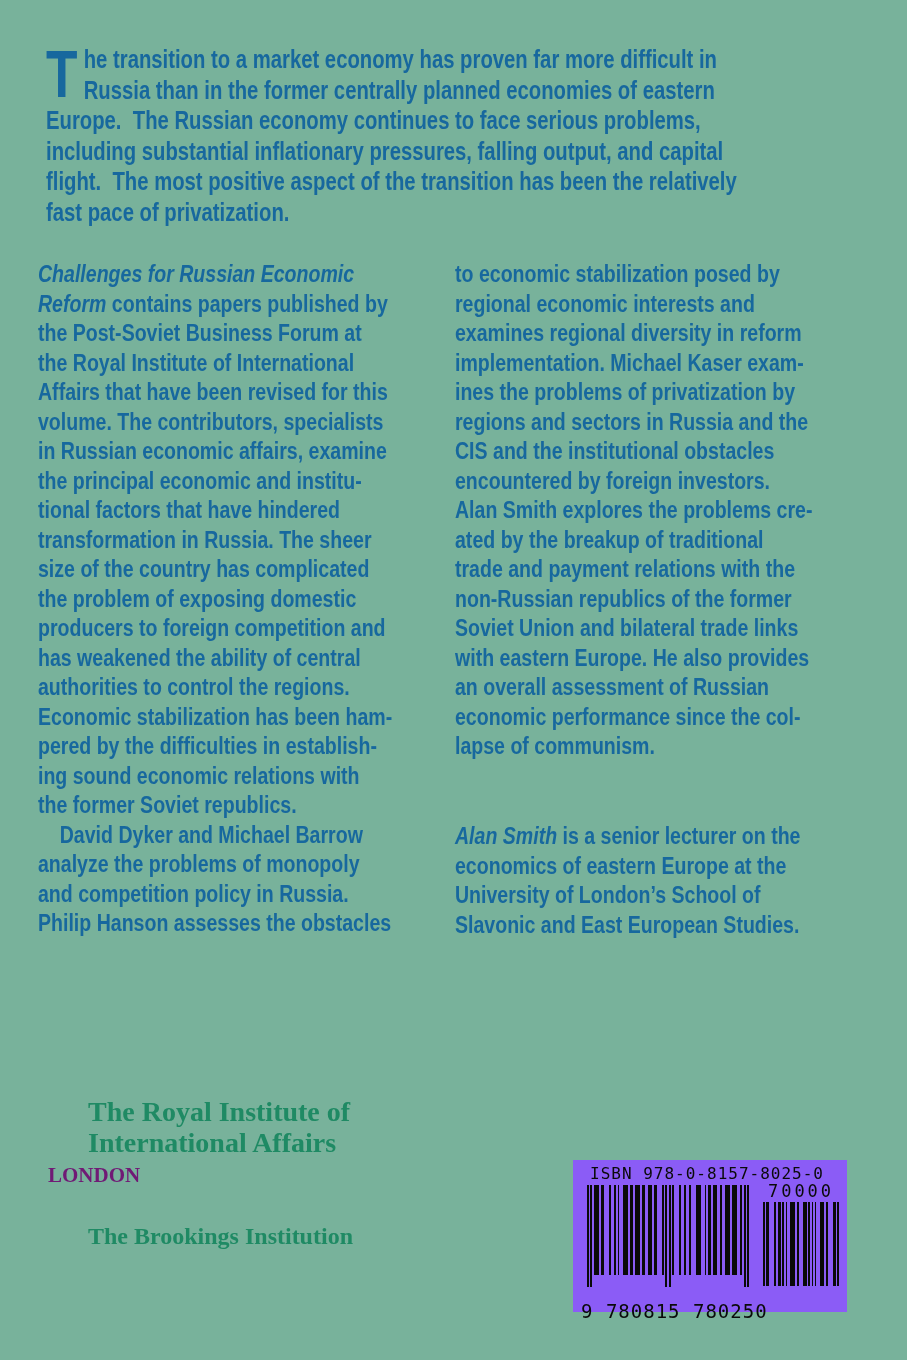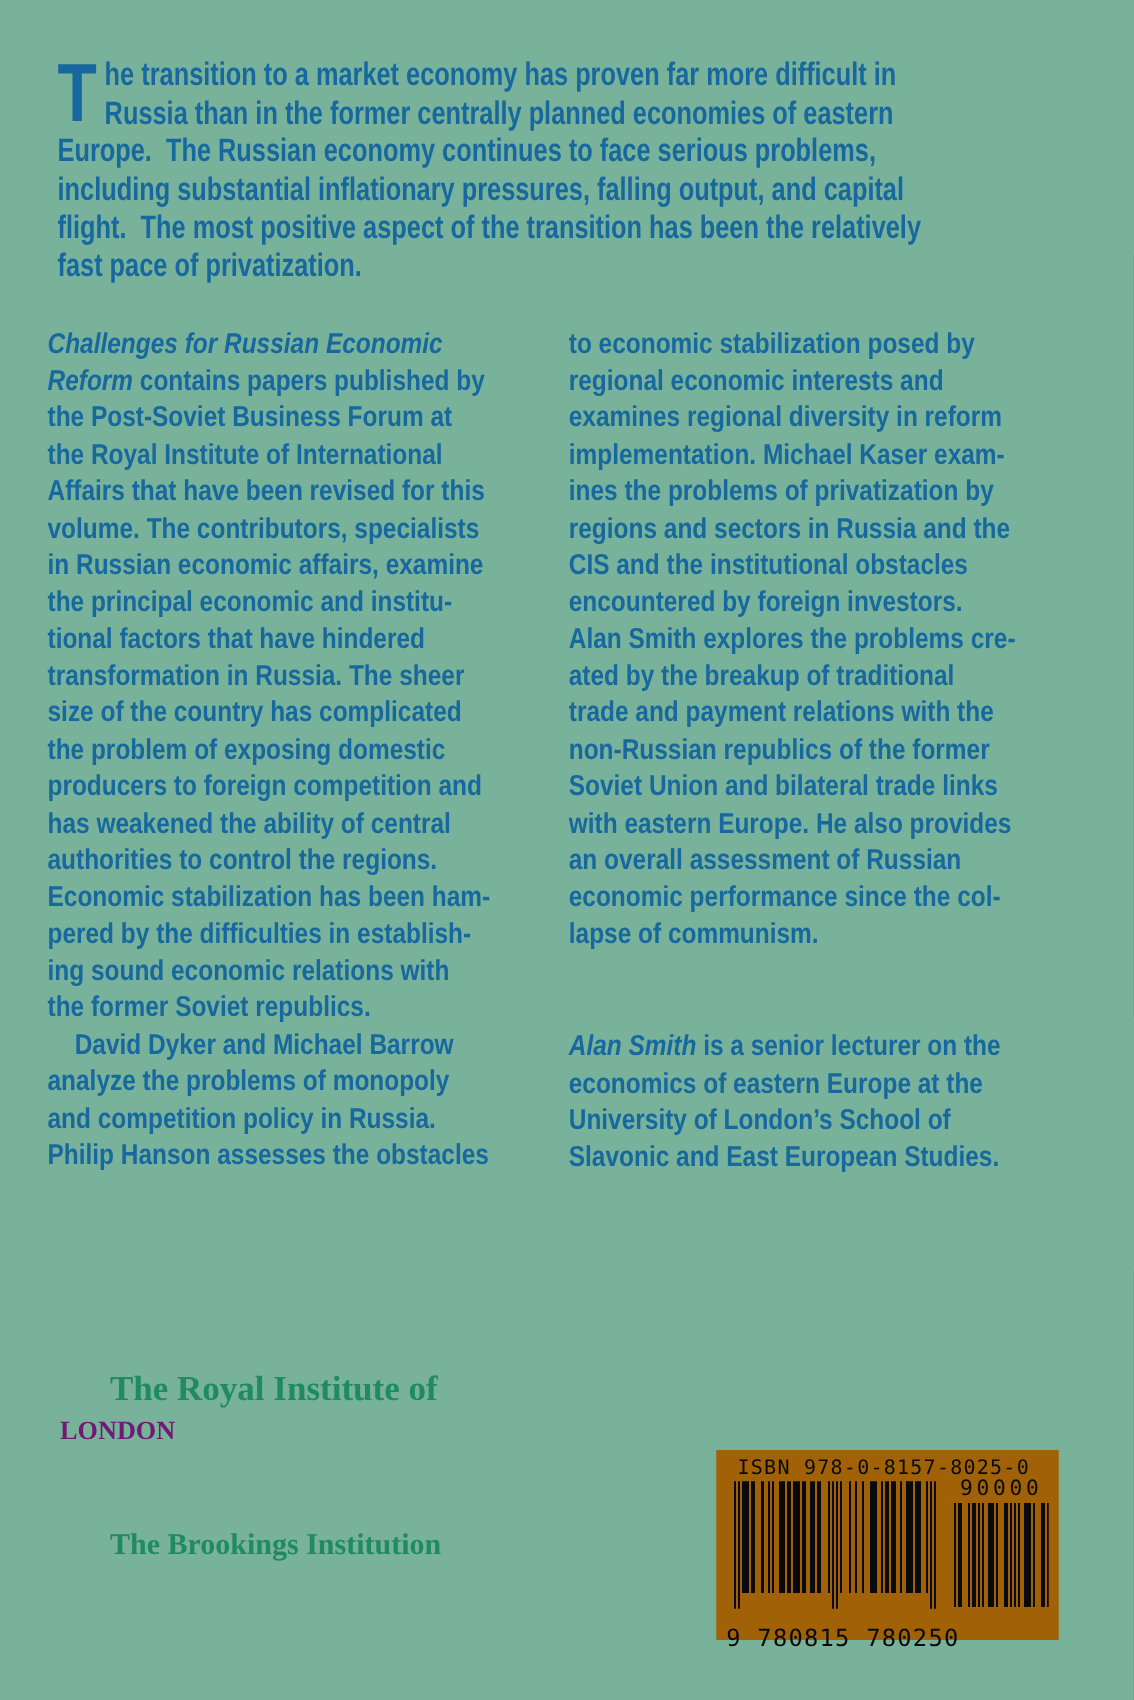--- a/index.html
+++ b/index.html
@@ -54,21 +54,21 @@
     color:#701a75;font-size:21px;line-height:24px;margin-top:5px;
   }
   .dist{
     font-family:"Liberation Sans",sans-serif;font-style:italic;font-weight:bold;
     color:#17689E;font-size:24px;line-height:28px;margin-bottom:4px;
   }
   .brookings-name{font-size:24px;line-height:33px;}
   
   .barcode-box{
     position:absolute;left:573px;top:1160px;width:274px;height:152px;
-    background:#a16207;
+    background:#8b5cf6;
   }
   .isbn-line{
     position:absolute;top:4px;left:0;right:6px;text-align:center;
     font-family:"DejaVu Sans Mono",monospace;font-size:16px;
     letter-spacing:1px;color:#0a0a0a;white-space:nowrap;
   }
   .main-barcode{position:absolute;left:14px;top:25px;width:162px;height:102px;}
   .main-digits{
     position:absolute;left:8px;top:140px;
     font-family:"DejaVu Sans Mono",monospace;font-size:19px;
@@ -136,20 +136,21 @@
 economic performance since the col-
 lapse of communism.</span></div>
 
   <div class="bio"><span class="it">Alan Smith</span><span> is a senior lecturer on the
 economics of eastern Europe at the
 University of London’s School of
 Slavonic and East European Studies.</span></div>
 
   <div class="pub-riia">
     <div class="serif-green">The Royal Institute of</div>
+    <div class="serif-green">International Affairs</div>
     <div class="serif-blue">LONDON</div>
   </div>
 
   <div class="pub-brookings">
     <div class="serif-green brookings-name">The Brookings Institution</div>
   </div>
 
   <div class="barcode-box">
     <div class="isbn-line">ISBN 978-0-8157-8025-0</div>
     <svg id="ean13-svg" class="main-barcode" viewBox="0 0 95 100" preserveAspectRatio="none" shape-rendering="crispEdges">
@@ -197,21 +198,21 @@
         <rect x="82" y="0" width="1" height="88"></rect>
         <rect x="83" y="0" width="1" height="88"></rect>
         <rect x="85" y="0" width="1" height="88"></rect>
         <rect x="86" y="0" width="1" height="88"></rect>
         <rect x="87" y="0" width="1" height="88"></rect>
         <rect x="90" y="0" width="1" height="88"></rect>
         <rect x="92" y="0" width="1" height="100"></rect>
         <rect x="94" y="0" width="1" height="100"></rect>
       </svg>
     <div class="main-digits">9 780815 780250</div>
-    <div class="price-code">90000</div>
+    <div class="price-code">70000</div>
     <svg id="ean5-svg" class="supp-barcode" viewBox="0 0 47 100" preserveAspectRatio="none" shape-rendering="crispEdges">
         <rect x="0" y="0" width="1" height="100"></rect>
         <rect x="2" y="0" width="1" height="100"></rect>
         <rect x="3" y="0" width="1" height="100"></rect>
         <rect x="7" y="0" width="1" height="100"></rect>
         <rect x="9" y="0" width="1" height="100"></rect>
         <rect x="10" y="0" width="1" height="100"></rect>
         <rect x="12" y="0" width="1" height="100"></rect>
         <rect x="14" y="0" width="1" height="100"></rect>
         <rect x="17" y="0" width="1" height="100"></rect>

